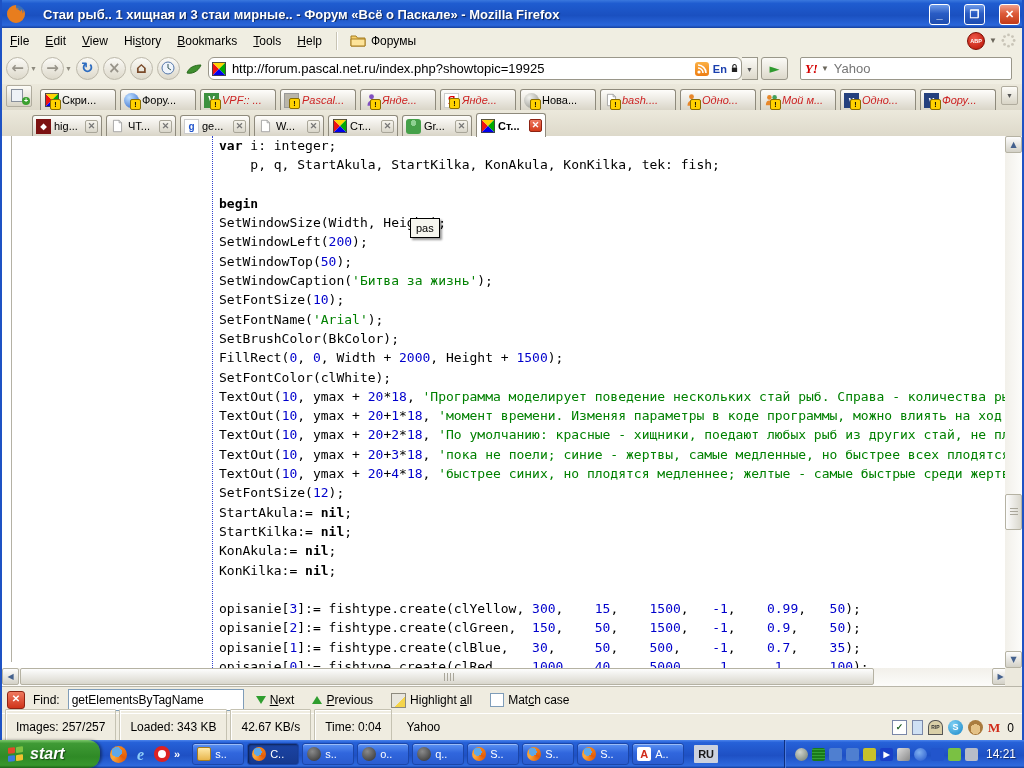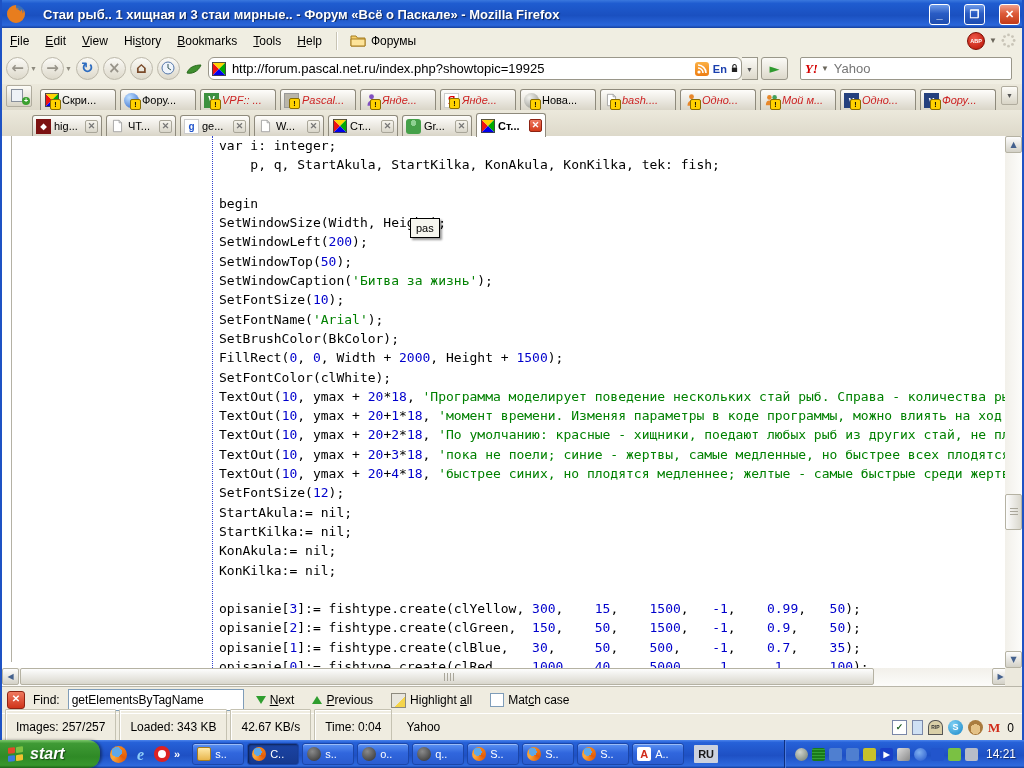--- a/index.html
+++ b/index.html
@@ -87,21 +87,21 @@
   .tablist-dd{margin:0 4px 4px auto;align-self:center;width:15px;height:17px;border:1px solid #b0ac9e;border-radius:2px;
     background:linear-gradient(180deg,#fdfcf8,#d8d4c6);font-size:7px;color:#555;text-align:center;line-height:17px;}
   
   #content{position:absolute;left:2px;top:136px;width:1020px;height:550px;background:#fff;overflow:hidden;}
   #side-rule{position:absolute;left:9px;top:0;height:526px;width:0;border-left:1px solid #b4b1a4;}
   #code-block{position:absolute;left:210px;top:0;font:13px/19.3px "DejaVu Sans Mono",monospace;
     white-space:pre;color:#000;border-left:1px dotted #3344cc;padding-left:6px;width:1200px;}
   .cl{height:19.3px;}
   .num{color:#0000cc;}
   .str{color:#008000;}
-  .kw{font-weight:normal;}
+  .kw{font-weight:bold;}
   #tooltip{position:absolute;left:408px;top:82px;background:#f6f6ef;border:1px solid #000;
     box-shadow:2px 2px 2px rgba(0,0,0,.4);font:11px/14px "Liberation Sans",sans-serif;
     padding:2px 5px;z-index:6;}
   
   .sb-btn{position:absolute;width:17px;height:17px;border:1px solid #b5b2a3;border-radius:2px;
     background:linear-gradient(180deg,#fdfdfd,#d3d1c7);color:#44618e;text-align:center;
     font:8px/15px "DejaVu Sans",sans-serif;box-sizing:border-box;z-index:5;}
   #vscroll{position:absolute;right:0;top:0;width:17px;height:532px;background:linear-gradient(90deg,#f2f0ea,#fcfcfa);z-index:4;}
   #vthumb{position:absolute;left:0;top:358px;width:17px;height:36px;border:1px solid #b5b2a3;border-radius:2px;
     background:linear-gradient(90deg,#fdfdfd,#d9d7cd);box-sizing:border-box;}

